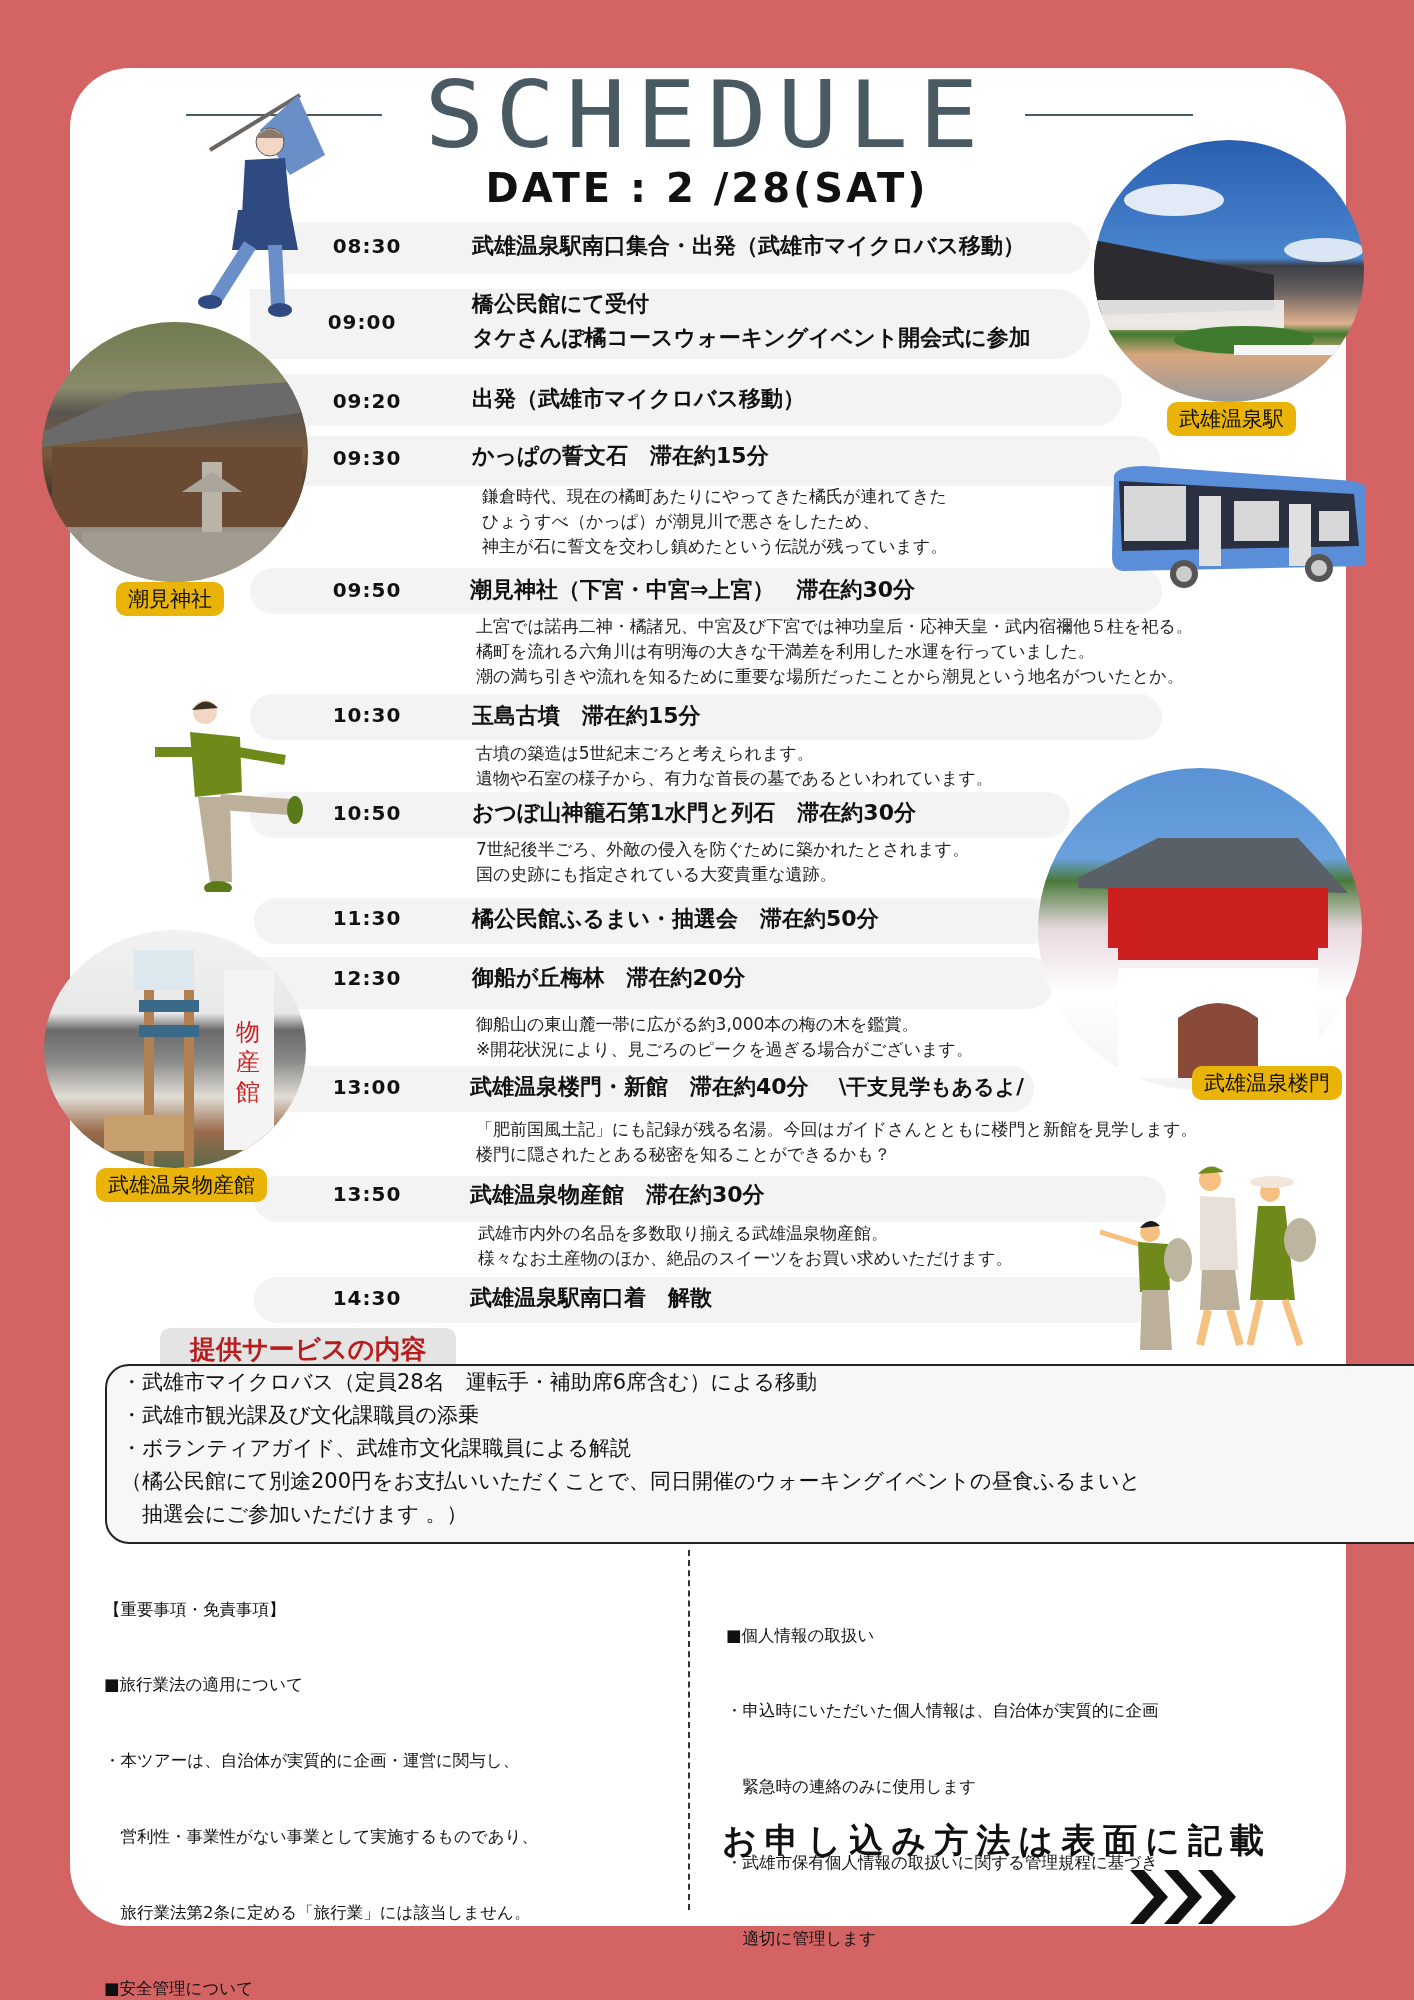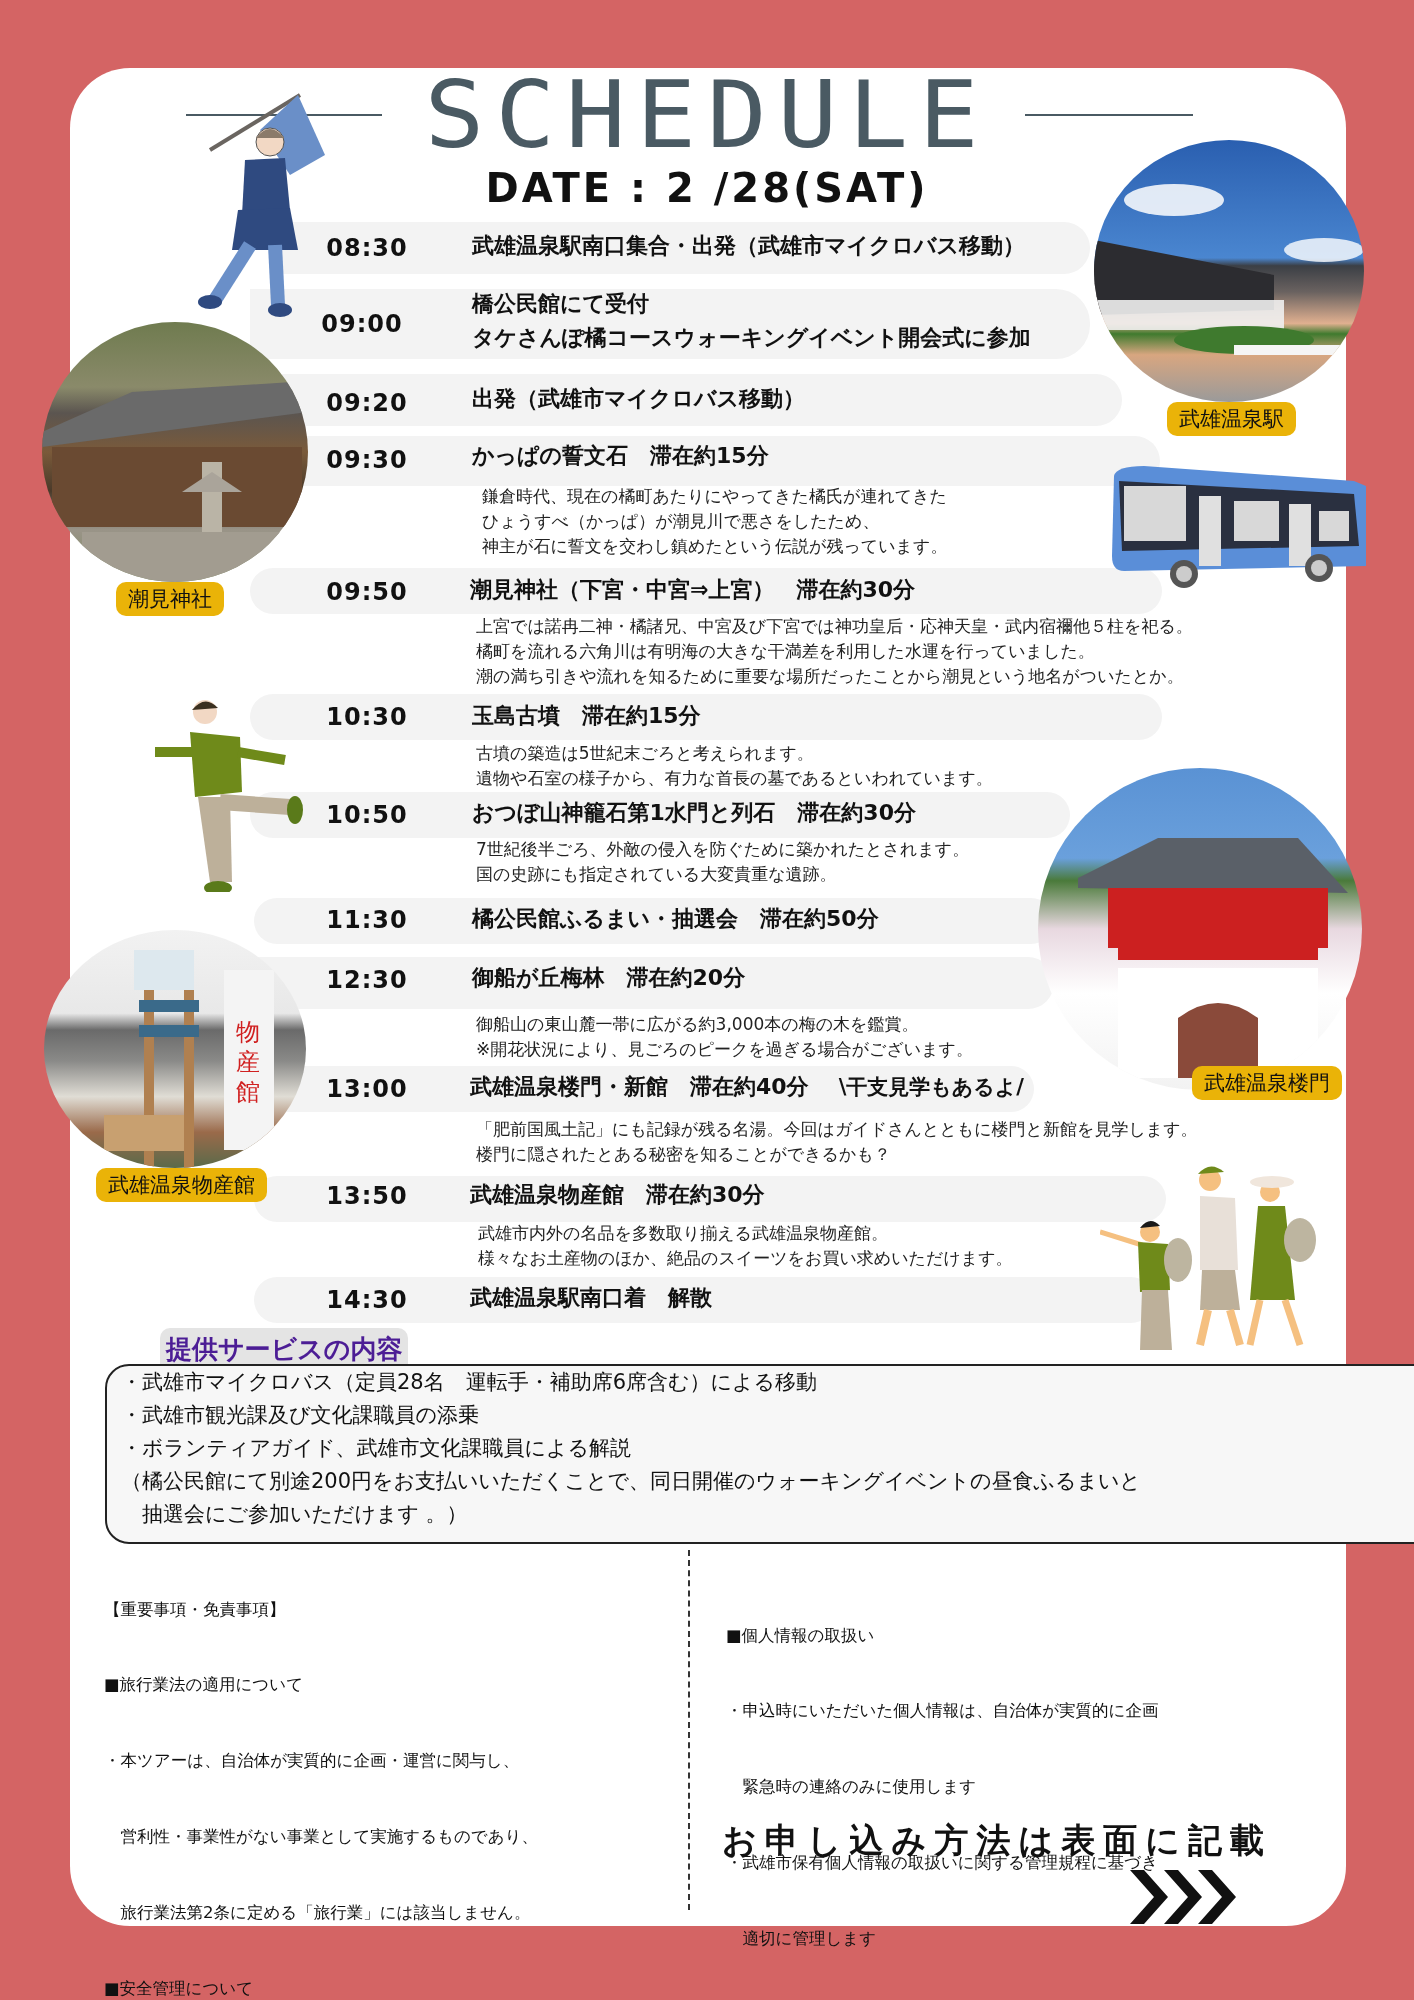--- a/index.html
+++ b/index.html
@@ -38,21 +38,21 @@
   }
 
   
   .row-bg {
     position: absolute; background: #f3f3f3;
     border-radius: 0 34px 34px 0;
   }
   .row-bg.round { border-radius: 34px; }
   .time {
     position: absolute; width: 150px; text-align: center;
-    font-size: 24px; font-weight: bold; letter-spacing: 1px; color: #111;
+    font-size: 20px; font-weight: bold; letter-spacing: 1px; color: #111;
   }
   .event {
     position: absolute; font-size: 22px; font-weight: bold; color: #111;
     white-space: nowrap; line-height: 32px;
   }
   .desc {
     position: absolute; font-size: 17px; color: #222; line-height: 25px;
     white-space: nowrap;
     margin-left: 6px;
   }
@@ -66,21 +66,21 @@
   }
   .cap {
     position: absolute; background: #eab308; border-radius: 10px;
     font-size: 21px; padding: 3px 12px; color: #111; white-space: nowrap;
   }
 
   
   .svc-tab {
     position: absolute; left: 160px; top: 1328px;
     background: #e4e4e4; border-radius: 10px 10px 0 0;
-    font-size: 26px; font-weight: bold; padding: 4px 6px 2px; color: #4c1d95;
+    font-size: 26px; font-weight: bold; padding: 4px 30px 2px; color: #b91c1c;
   }
   .svc-box {
     position: absolute; left: 105px; top: 1364px; width: 1372px; height: 180px;
     border: 2px solid #222; border-radius: 24px; background: #f7f7f7;
     padding: 0 14px; font-size: 21px; line-height: 33px; color: #111;
   }
   .svc-box div { white-space: nowrap; }
 
   
   .notes { position: absolute; font-size: 16.5px; line-height: 25.3px; color: #111; white-space: pre; }

